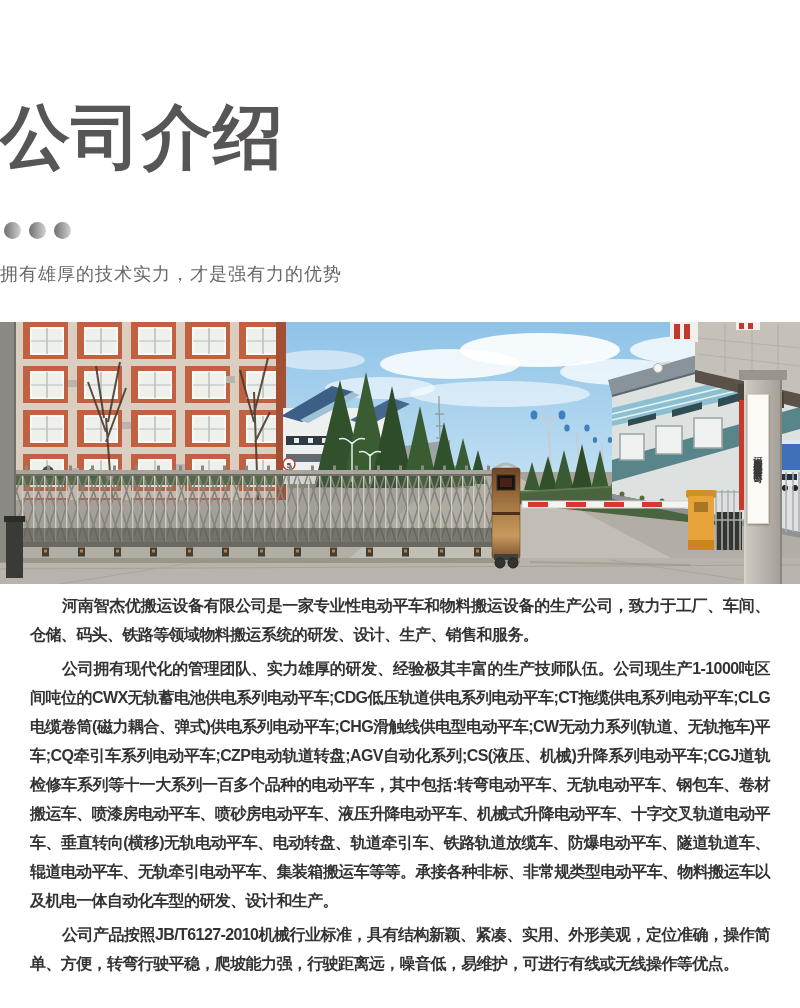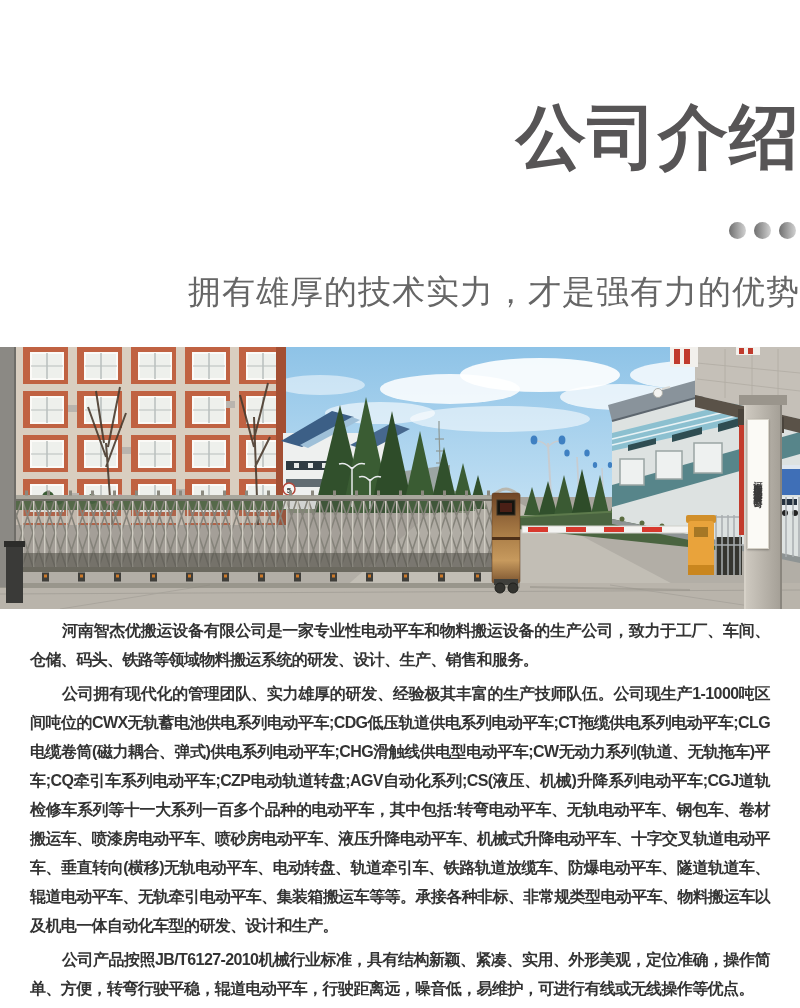--- a/index.html
+++ b/index.html
@@ -5,34 +5,34 @@
   * { box-sizing: border-box; }
   html,body { margin:0; padding:0; background:#ffffff; }
   body {
     width:800px; min-height:1008px;
     font-family:"Liberation Sans","DejaVu Sans",sans-serif;
     color:#333;
   }
   .page { width:800px; overflow:hidden; background:#fff; }
 
   
-  .hero { text-align:right; }
+  .hero { text-align:left; }
   .hero-title {
     margin:0; padding-top:102px;
     font-size:70px; line-height:1; font-weight:700;
     color:#575556; letter-spacing:1px;
   }
   .hero-dots { margin-top:50px; line-height:0; font-size:0; }
   .hero-dots .dot {
     display:inline-block; width:17px; height:17px; border-radius:50%;
     margin:0 4px;
     background:linear-gradient(90deg,#6f6f6f 0%,#d2d2d2 100%);
   }
   .hero-subtitle {
-    margin:36px 0 0; font-size:33px; line-height:1;
+    margin:26px 0 0; font-size:18px; line-height:1;
     color:#666; letter-spacing:1px; font-weight:400;
   }
 
   
   .photo {
     position:relative; width:800px; height:262px;
     margin:39px 0 0; overflow:hidden; background:#bcd9ec;
   }
   .photo svg { display:block; }
   .gate-sign {
@@ -353,16 +353,16 @@
         <rect x="6" y="198" width="17" height="58" fill="#3a3a38"></rect>
         <rect x="4" y="194" width="21" height="6" fill="#2c2c2a"></rect>
       </g>
     </svg>
     <div class="gate-sign">河南智杰优搬运设备有限公司</div>
   </figure>
 
   <section class="intro">
     <p>河南智杰优搬运设备有限公司是一家专业性电动平车和物料搬运设备的生产公司，致力于工厂、车间、仓储、码头、铁路等领域物料搬运系统的研发、设计、生产、销售和服务。</p>
     <p>公司拥有现代化的管理团队、实力雄厚的研发、经验极其丰富的生产技师队伍。公司现生产1-1000吨区间吨位的CWX无轨蓄电池供电系列电动平车;CDG低压轨道供电系列电动平车;CT拖缆供电系列电动平车;CLG电缆卷筒(磁力耦合、弹式)供电系列电动平车;CHG滑触线供电型电动平车;CW无动力系列(轨道、无轨拖车)平车;CQ牵引车系列电动平车;CZP电动轨道转盘;AGV自动化系列;CS(液压、机械)升降系列电动平车;CGJ道轨检修车系列等十一大系列一百多个品种的电动平车，其中包括:转弯电动平车、无轨电动平车、钢包车、卷材搬运车、喷漆房电动平车、喷砂房电动平车、液压升降电动平车、机械式升降电动平车、十字交叉轨道电动平车、垂直转向(横移)无轨电动平车、电动转盘、轨道牵引车、铁路轨道放缆车、防爆电动平车、隧道轨道车、辊道电动平车、无轨牵引电动平车、集装箱搬运车等等。承接各种非标、非常规类型电动平车、物料搬运车以及机电一体自动化车型的研发、设计和生产。</p>
-    <p>公司产品按照JB/T6127-2010机械行业标准，具有结构新颖、紧凑、实用、外形美观，定位准确，操作简单、方便，转弯行驶平稳，辊道电动平车，行驶距离远，噪音低，易维护，可进行有线或无线操作等优点。</p>
+    <p>公司产品按照JB/T6127-2010机械行业标准，具有结构新颖、紧凑、实用、外形美观，定位准确，操作简单、方便，转弯行驶平稳，爬坡能力强，行驶距离远，噪音低，易维护，可进行有线或无线操作等优点。</p>
   </section>
 
 </div>
 
 </body></html>

